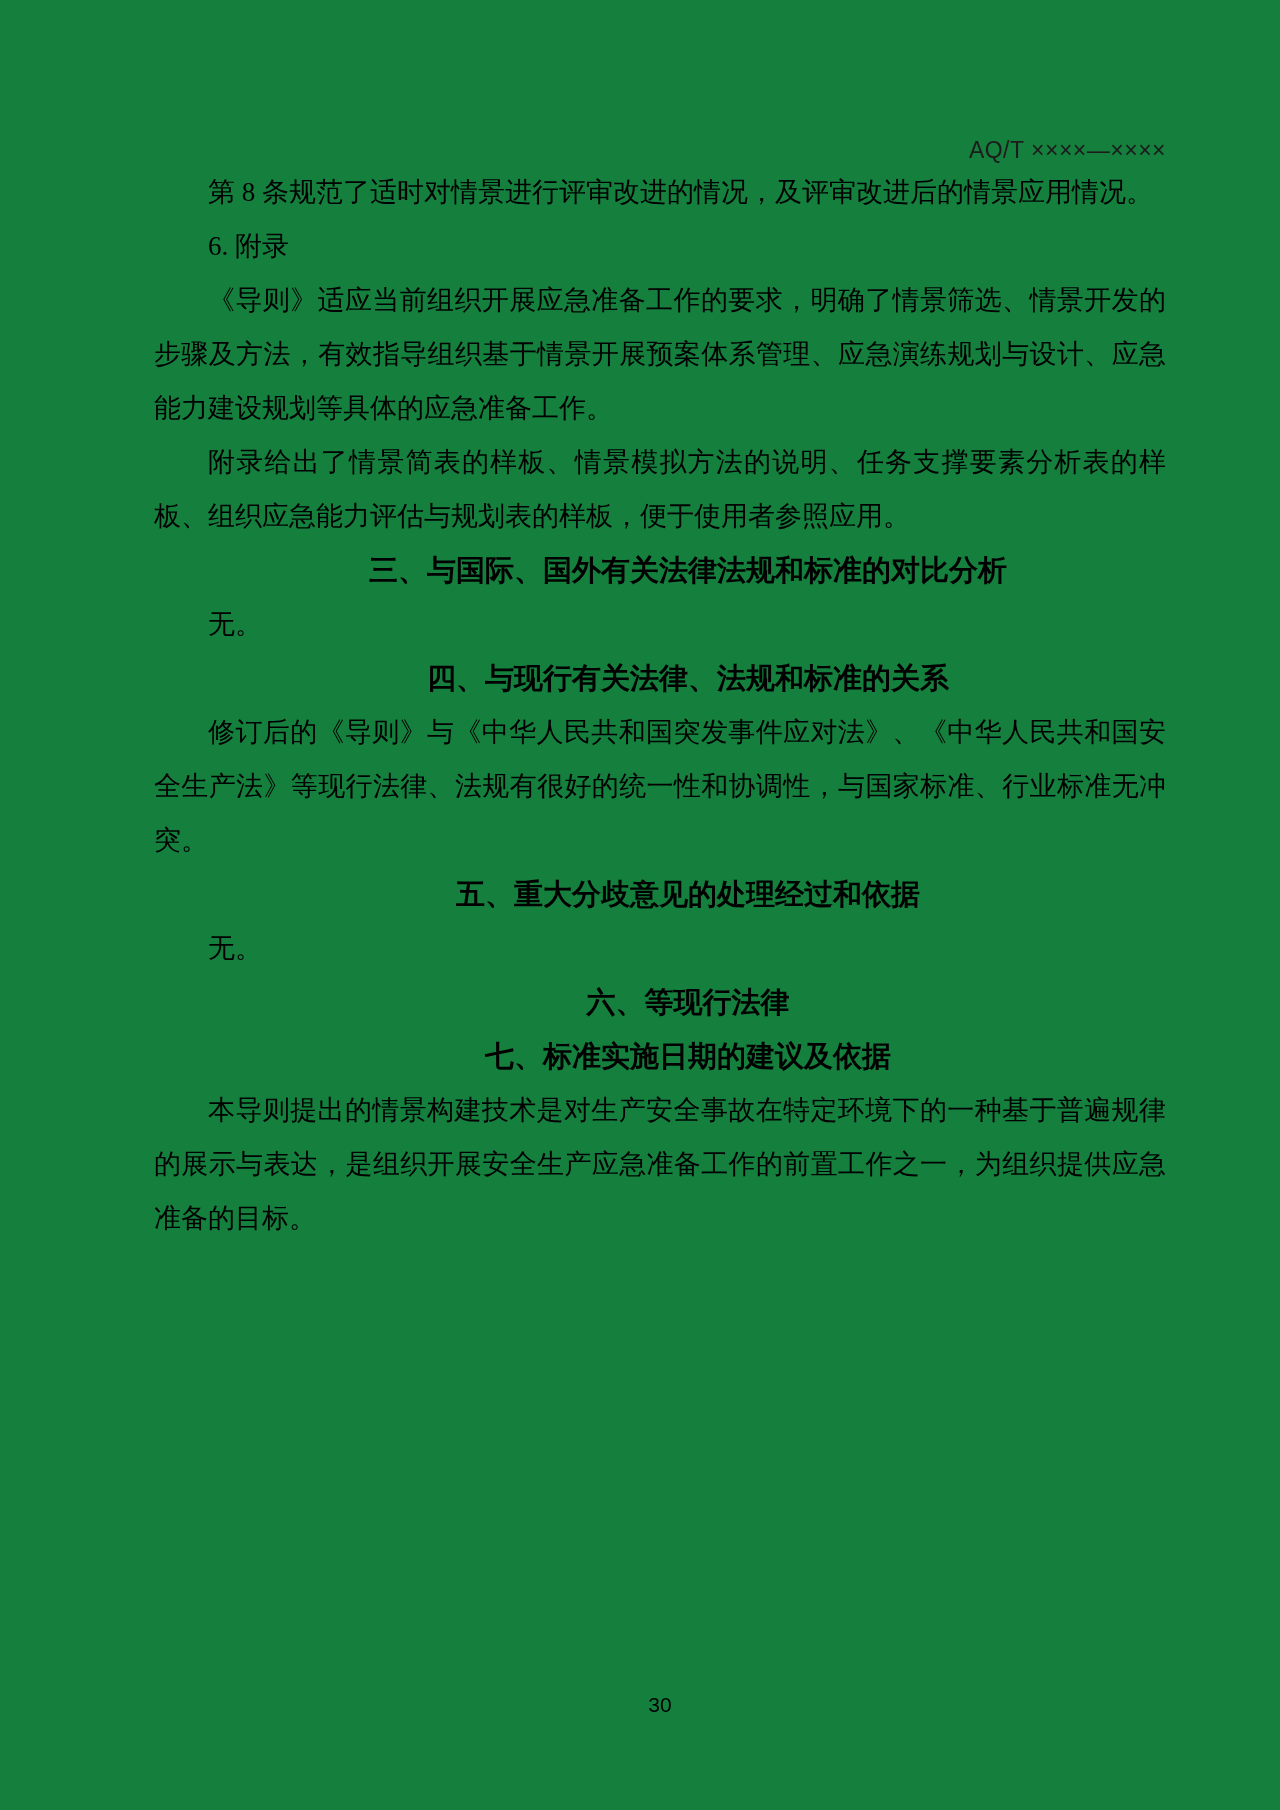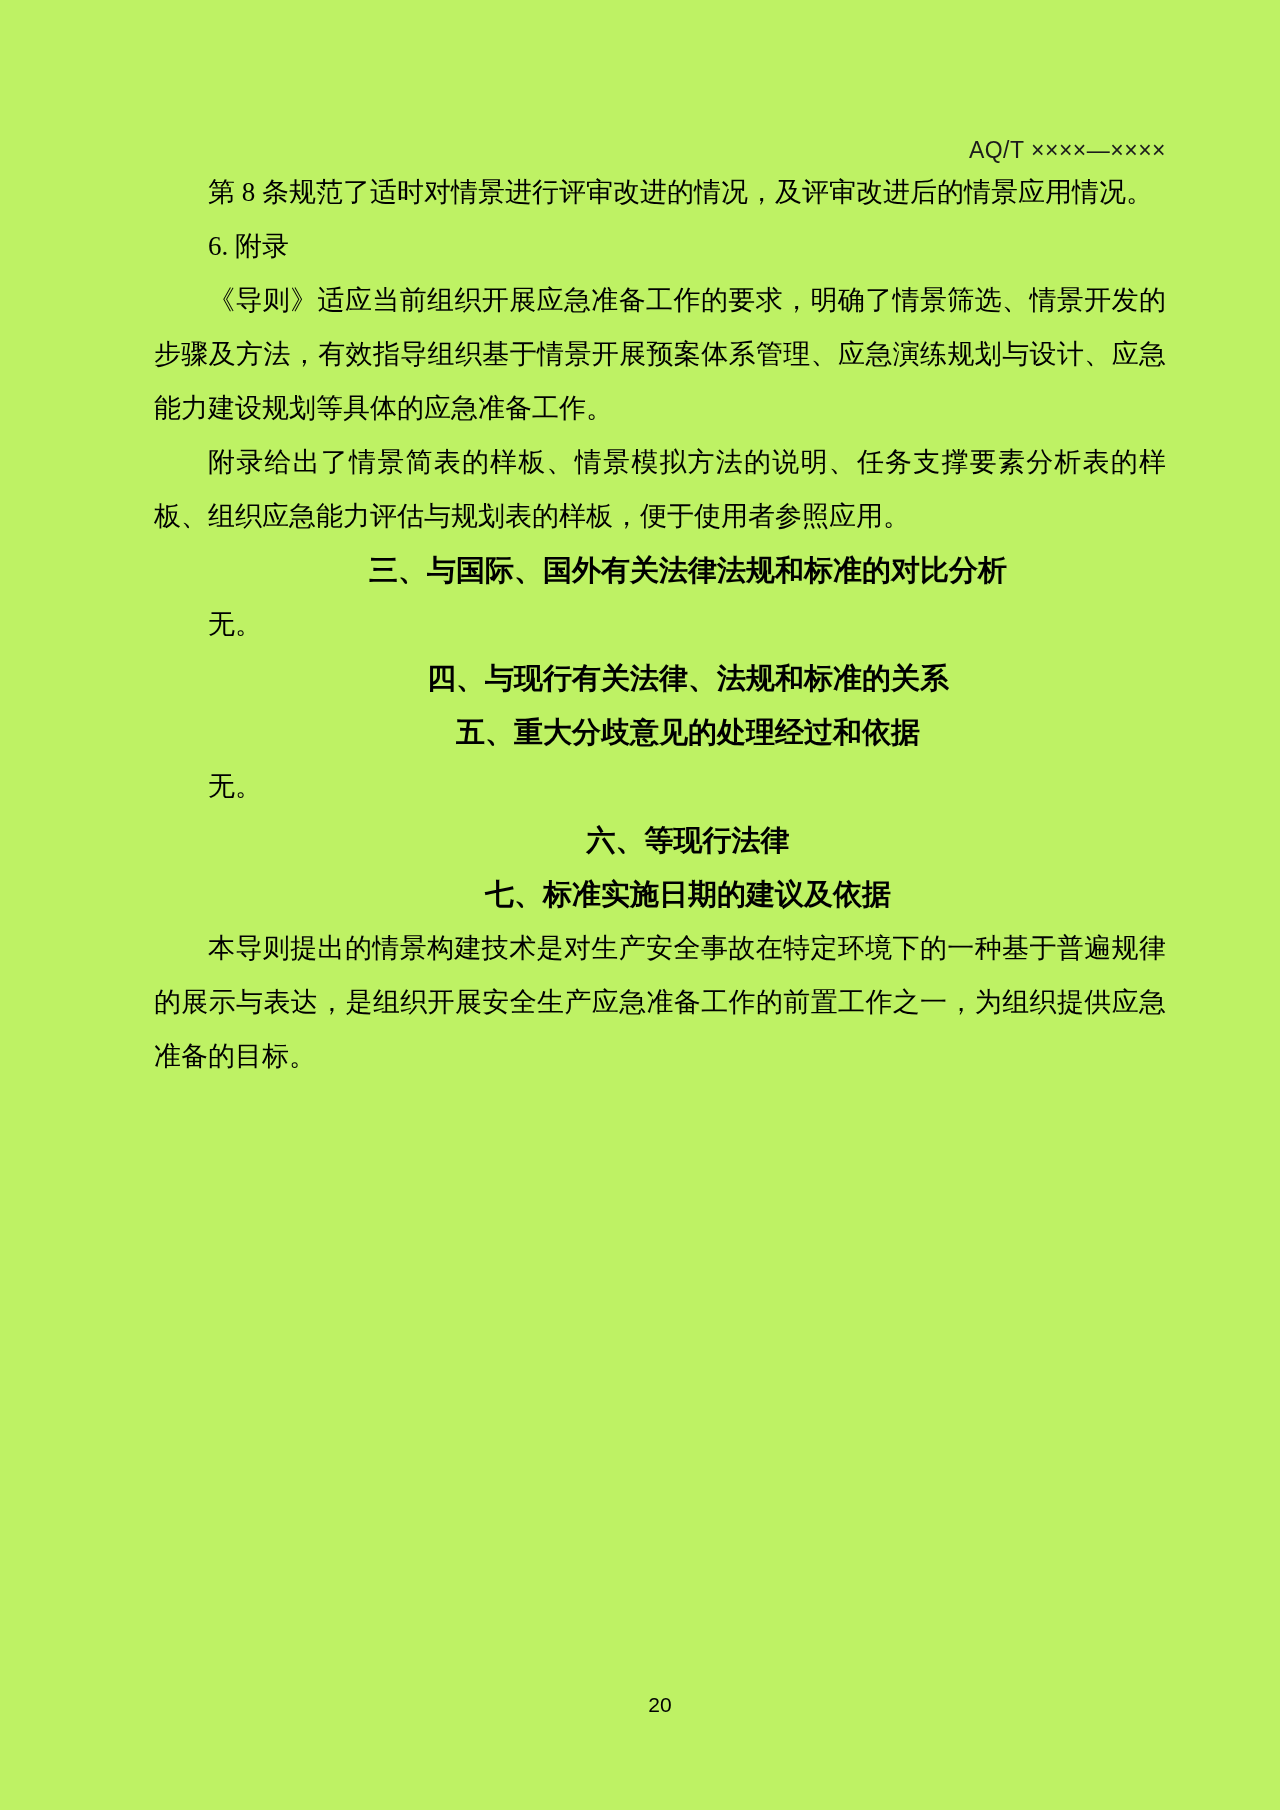--- a/index.html
+++ b/index.html
@@ -4,21 +4,21 @@
 <style>
   html, body {
     margin: 0;
     padding: 0;
     background: #ffffff;
   }
   .page {
     position: relative;
     width: 1280px;
     height: 1810px;
-    background: #bef264;
+    background: #15803d;
     overflow: hidden;
     color: #000000;
   }
   .page-header {
     position: absolute;
     top: 136px;
     left: 154px;
     right: 114px;
     text-align: right;
     font-family: "Liberation Sans", "DejaVu Sans", sans-serif;
@@ -75,24 +75,25 @@
   </div>
 
   <div class="content">
     <p class="body-paragraph">第 8 条规范了适时对情景进行评审改进的情况，及评审改进后的情景应用情况。</p>
     <p class="body-paragraph">6. 附录</p>
     <p class="body-paragraph">《导则》适应当前组织开展应急准备工作的要求，明确了情景筛选、情景开发的步骤及方法，有效指导组织基于情景开展预案体系管理、应急演练规划与设计、应急能力建设规划等具体的应急准备工作。</p>
     <p class="body-paragraph">附录给出了情景简表的样板、情景模拟方法的说明、任务支撑要素分析表的样板、组织应急能力评估与规划表的样板，便于使用者参照应用。</p>
     <h2 class="section-heading">三、与国际、国外有关法律法规和标准的对比分析</h2>
     <p class="body-paragraph">无。</p>
     <h2 class="section-heading">四、与现行有关法律、法规和标准的关系</h2>
+    <p class="body-paragraph">修订后的《导则》与《中华人民共和国突发事件应对法》、《中华人民共和国安全生产法》等现行法律、法规有很好的统一性和协调性，与国家标准、行业标准无冲突。</p>
     <h2 class="section-heading">五、重大分歧意见的处理经过和依据</h2>
     <p class="body-paragraph">无。</p>
     <h2 class="section-heading">六、等现行法律</h2>
     <h2 class="section-heading">七、标准实施日期的建议及依据</h2>
     <p class="body-paragraph">本导则提出的情景构建技术是对生产安全事故在特定环境下的一种基于普遍规律的展示与表达，是组织开展安全生产应急准备工作的前置工作之一，为组织提供应急准备的目标。</p>
   </div>
 
   <div class="page-footer">
-    <span>20</span>
+    <span>30</span>
   </div>
 
 </div>
 
 </body></html>

